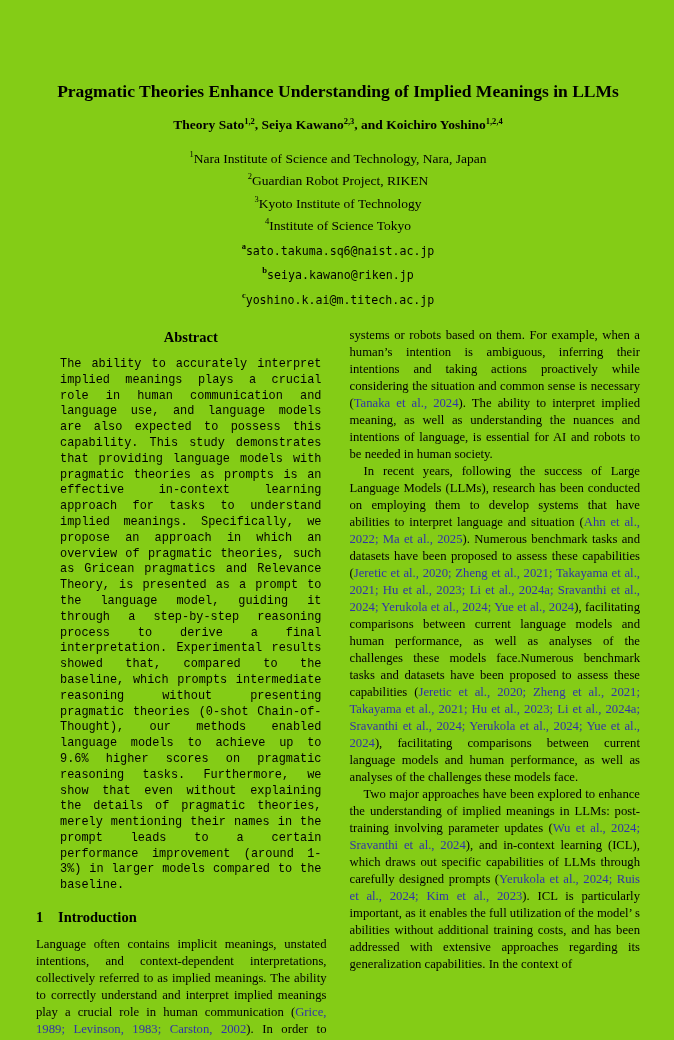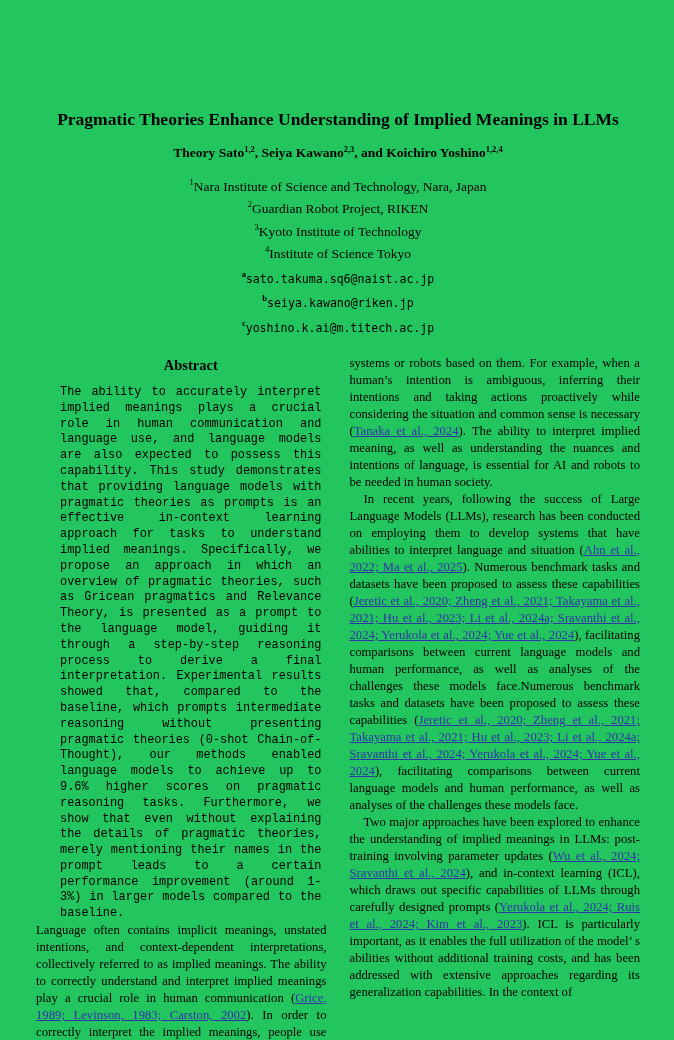--- a/index.html
+++ b/index.html
@@ -1,20 +1,20 @@
 <!DOCTYPE html>
 <html lang="en" style="--link-color: #3232aa; --text-color: #000000;"><head>
 <meta charset="utf-8">
 <style>
   :root{ --link-color:#3232aa; --text-color:#000; }
   html,body{margin:0;padding:0;background:#ffffff;}
   .page{
     width:674px;height:1040px;box-sizing:border-box;position:relative;overflow:hidden;
-    background:#22c55e;color:var(--text-color);
-    padding:108px 34px 0 36px;
+    background:#84cc16;color:var(--text-color);
+    padding:80px 34px 0 36px;
     font-family:"Liberation Serif", serif;
   }
   
   .title{font-size:17.5px;font-weight:bold;text-align:center;margin:0;line-height:22px;}
   .authors{text-align:center;font-weight:bold;font-size:13.5px;margin-top:10px;line-height:17px;}
   .authors sup{font-size:8.5px;font-weight:bold;}
   .affiliations{text-align:center;font-size:13.5px;margin-top:12px;line-height:18px;}
   .affiliations sup{font-size:8.5px;}
   .emails{text-align:center;line-height:19.5px;margin-top:2px;}
   .emails sup{font-size:8.5px;font-weight:bold;font-family:"Liberation Serif",serif;}
@@ -26,21 +26,21 @@
   p{margin:0;text-align:justify;font-size:12.7px;line-height:17px;hyphens:auto;-webkit-hyphens:auto;}
   p.indent{text-indent:14px;}
   
   .abstract{padding:0 5px 0 24px;}
   .abs-heading{text-align:center;font-weight:bold;font-size:14.5px;margin:2px 0 11px 0;}
   .abstract p{font-size:11.9px;line-height:15.8px;font-family:Liberation Mono, monospace;}
   
   .sec-heading{font-size:14.5px;font-weight:bold;margin:15px 0 10px 0;}
   .sec-heading .num{display:inline-block;width:22px;}
   
-  .seg-link{color:var(--link-color);text-decoration:underline;cursor:pointer;}
+  .seg-link{color:var(--link-color);cursor:pointer;}
   .seg-bold{font-weight:normal;}
   
   .footnote{position:absolute;left:0;right:0;bottom:8px;background:#fff;padding-top:6px;}
   .footnote-rule{width:110px;border-top:1.2px solid #000;margin-bottom:5px;}
 </style>
 </head>
 <body>
 
 <div class="page">
 
@@ -62,20 +62,21 @@
     </div>
 
   <div class="columns">
 
     <div class="col col-left">
       <div class="abstract">
         <div class="abs-heading">Abstract</div>
         <p>The ability to accurately interpret implied meanings plays a crucial role in human communication and language use, and language models are also expected to possess this capability. This study demonstrates that providing language models with pragmatic theories as prompts is an effective in-context learning approach for tasks to understand implied meanings. Specifically, we propose an approach in which an overview of pragmatic theories, such as Gricean pragmatics and Relevance Theory, is presented as a prompt to the language model, guiding it through a step-by-step reasoning process to derive a final interpretation. Experimental results showed that, compared to the baseline, which prompts intermediate reasoning without presenting pragmatic theories (0-shot Chain-of-Thought), our methods enabled language models to achieve up to 9.6% higher scores on pragmatic reasoning tasks. Furthermore, we show that even without explaining the details of pragmatic theories, merely mentioning their names in the prompt leads to a certain performance improvement (around 1-3%) in larger models compared to the baseline.</p>
       </div>
 
+      <h2 class="sec-heading"><span class="num">1</span><span>Introduction</span></h2>
 
       <p><span class="seg-text">Language often contains implicit meanings, unstated intentions, and context-dependent interpretations, collectively referred to as </span><span class="seg-bold">implied meanings</span><span class="seg-text">. The ability to correctly understand and interpret implied meanings play a crucial role in human communication (</span><span class="seg-link">Grice, 1989; Levinson, 1983; Carston, 2002</span><span class="seg-text">). In order to correctly interpret the implied meanings, people use background knowledge of communication, such as dialogue context, common sense, and cultural background, and achieve appropriate communication in their daily activities. The ability to understand implied meanings is important not only for humans but also for AI</span></p>
 
       <div class="footnote">
         <div class="footnote-rule"></div>
 
       </div>
     </div>
 
     <div class="col col-right">

